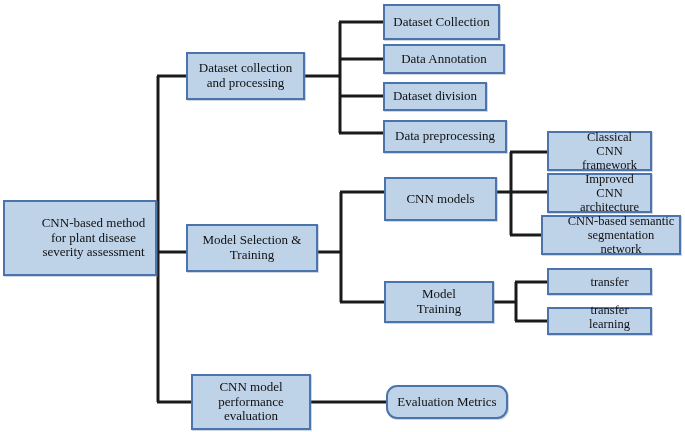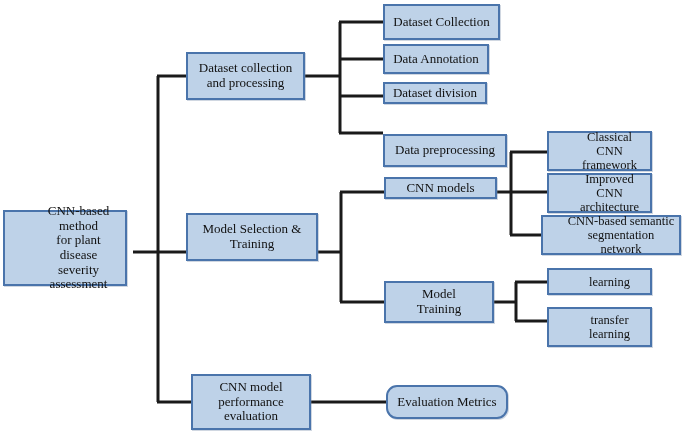--- a/index.html
+++ b/index.html
@@ -76,53 +76,53 @@
     <line x1="510" y1="235" x2="541" y2="235"></line>
 
     <line x1="494" y1="302" x2="517" y2="302"></line>
     <line x1="516" y1="282" x2="516" y2="321"></line>
     <line x1="515" y1="282" x2="547" y2="282"></line>
     <line x1="515" y1="321" x2="547" y2="321"></line>
 
     <line x1="311" y1="402" x2="386" y2="402"></line>
   </svg>
 
-  <div class="node" style="left:3px;top:210px;width:124px;height:76px;padding-left:31px;">
+  <div class="node" style="left:3px;top:200px;width:154px;height:76px;padding-left:31px;">
     <span>CNN-based method
 for plant disease
 severity assessment</span>
   </div>
 
   <div class="node" style="left:186px;top:52px;width:119px;height:48px;">
     <span>Dataset collection
 and processing</span>
   </div>
 
   <div class="node" style="left:383px;top:4px;width:117px;height:36px;">
     <span>Dataset Collection</span>
   </div>
 
-  <div class="node" style="left:383px;top:44px;width:106px;height:30px;align-items:center;">
+  <div class="node" style="left:383px;top:44px;width:122px;height:30px;align-items:center;">
     <span>Data Annotation</span>
   </div>
 
-  <div class="node" style="left:383px;top:82px;width:104px;height:22px;">
+  <div class="node" style="left:383px;top:82px;width:104px;height:29px;">
     <span>Dataset division</span>
   </div>
 
-  <div class="node" style="left:383px;top:134px;width:124px;height:33px;">
+  <div class="node" style="left:383px;top:120px;width:124px;height:33px;">
     <span>Data preprocessing</span>
   </div>
 
-  <div class="node" style="left:186px;top:213px;width:132px;height:48px;">
+  <div class="node" style="left:186px;top:224px;width:132px;height:48px;">
     <span>Model Selection &amp;
 Training</span>
   </div>
 
-  <div class="node" style="left:384px;top:177px;width:113px;height:22px;">
+  <div class="node" style="left:384px;top:177px;width:113px;height:44px;">
     <span>CNN models</span>
   </div>
 
   <div class="node small" style="left:547px;top:131px;width:105px;height:40px;">
     <span>Classical CNN
 framework</span>
   </div>
 
   <div class="node small" style="left:547px;top:173px;width:105px;height:40px;">
     <span>Improved CNN
@@ -133,24 +133,24 @@
     <span>CNN-based semantic
 segmentation network</span>
   </div>
 
   <div class="node" style="left:384px;top:281px;width:110px;height:42px;">
     <span>Model
 Training</span>
   </div>
 
   <div class="node small" style="left:547px;top:268px;width:105px;height:27px;">
-    <span>learning</span>
+    <span>transfer</span>
   </div>
 
-  <div class="node small" style="left:547px;top:307px;width:105px;height:40px;">
+  <div class="node small" style="left:547px;top:307px;width:105px;height:28px;align-items:flex-end;">
     <span>transfer learning</span>
   </div>
 
   <div class="node" style="left:191px;top:374px;width:120px;height:56px;">
     <span>CNN model
 performance
 evaluation</span>
   </div>
 
   <div class="node" style="left:386px;top:385px;width:122px;height:34px;border-radius:11px;">

